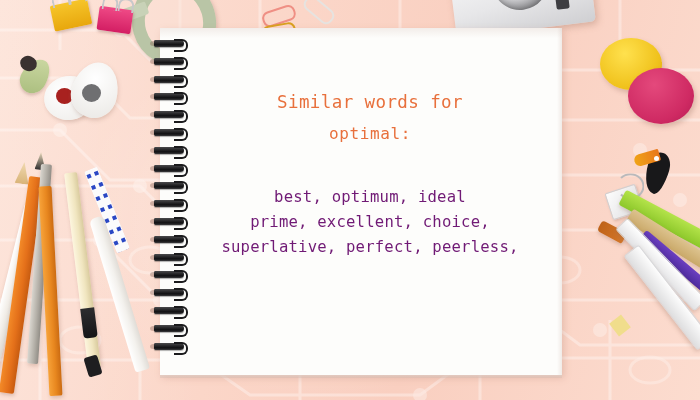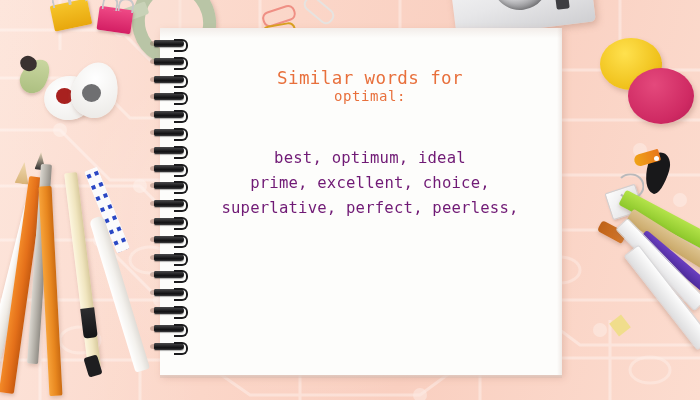--- a/index.html
+++ b/index.html
@@ -119,30 +119,30 @@
   
   .sheet-text {
     position: absolute;
     left: 190px;
     top: 28px;
     width: 360px;
     text-align: center;
     z-index: 4;
   }
   .title-line {
-    margin-top: 40px;
+    margin-top: 64px;
     font-size: 17.5px;
     letter-spacing: .4px;
     color: #e8703c;
     white-space: nowrap;
     text-align: center;
   }
   .headword {
-    margin-top: 0;
-    font-size: 14px;
+    margin-top: 12px;
+    font-size: 16px;
     letter-spacing: .6px;
     color: #e8703c;
   }
   .synonyms {
     margin-top: 42px;
     font-size: 15.6px;
     line-height: 25px;
     color: #701a75;
     letter-spacing: .2px;
   }

